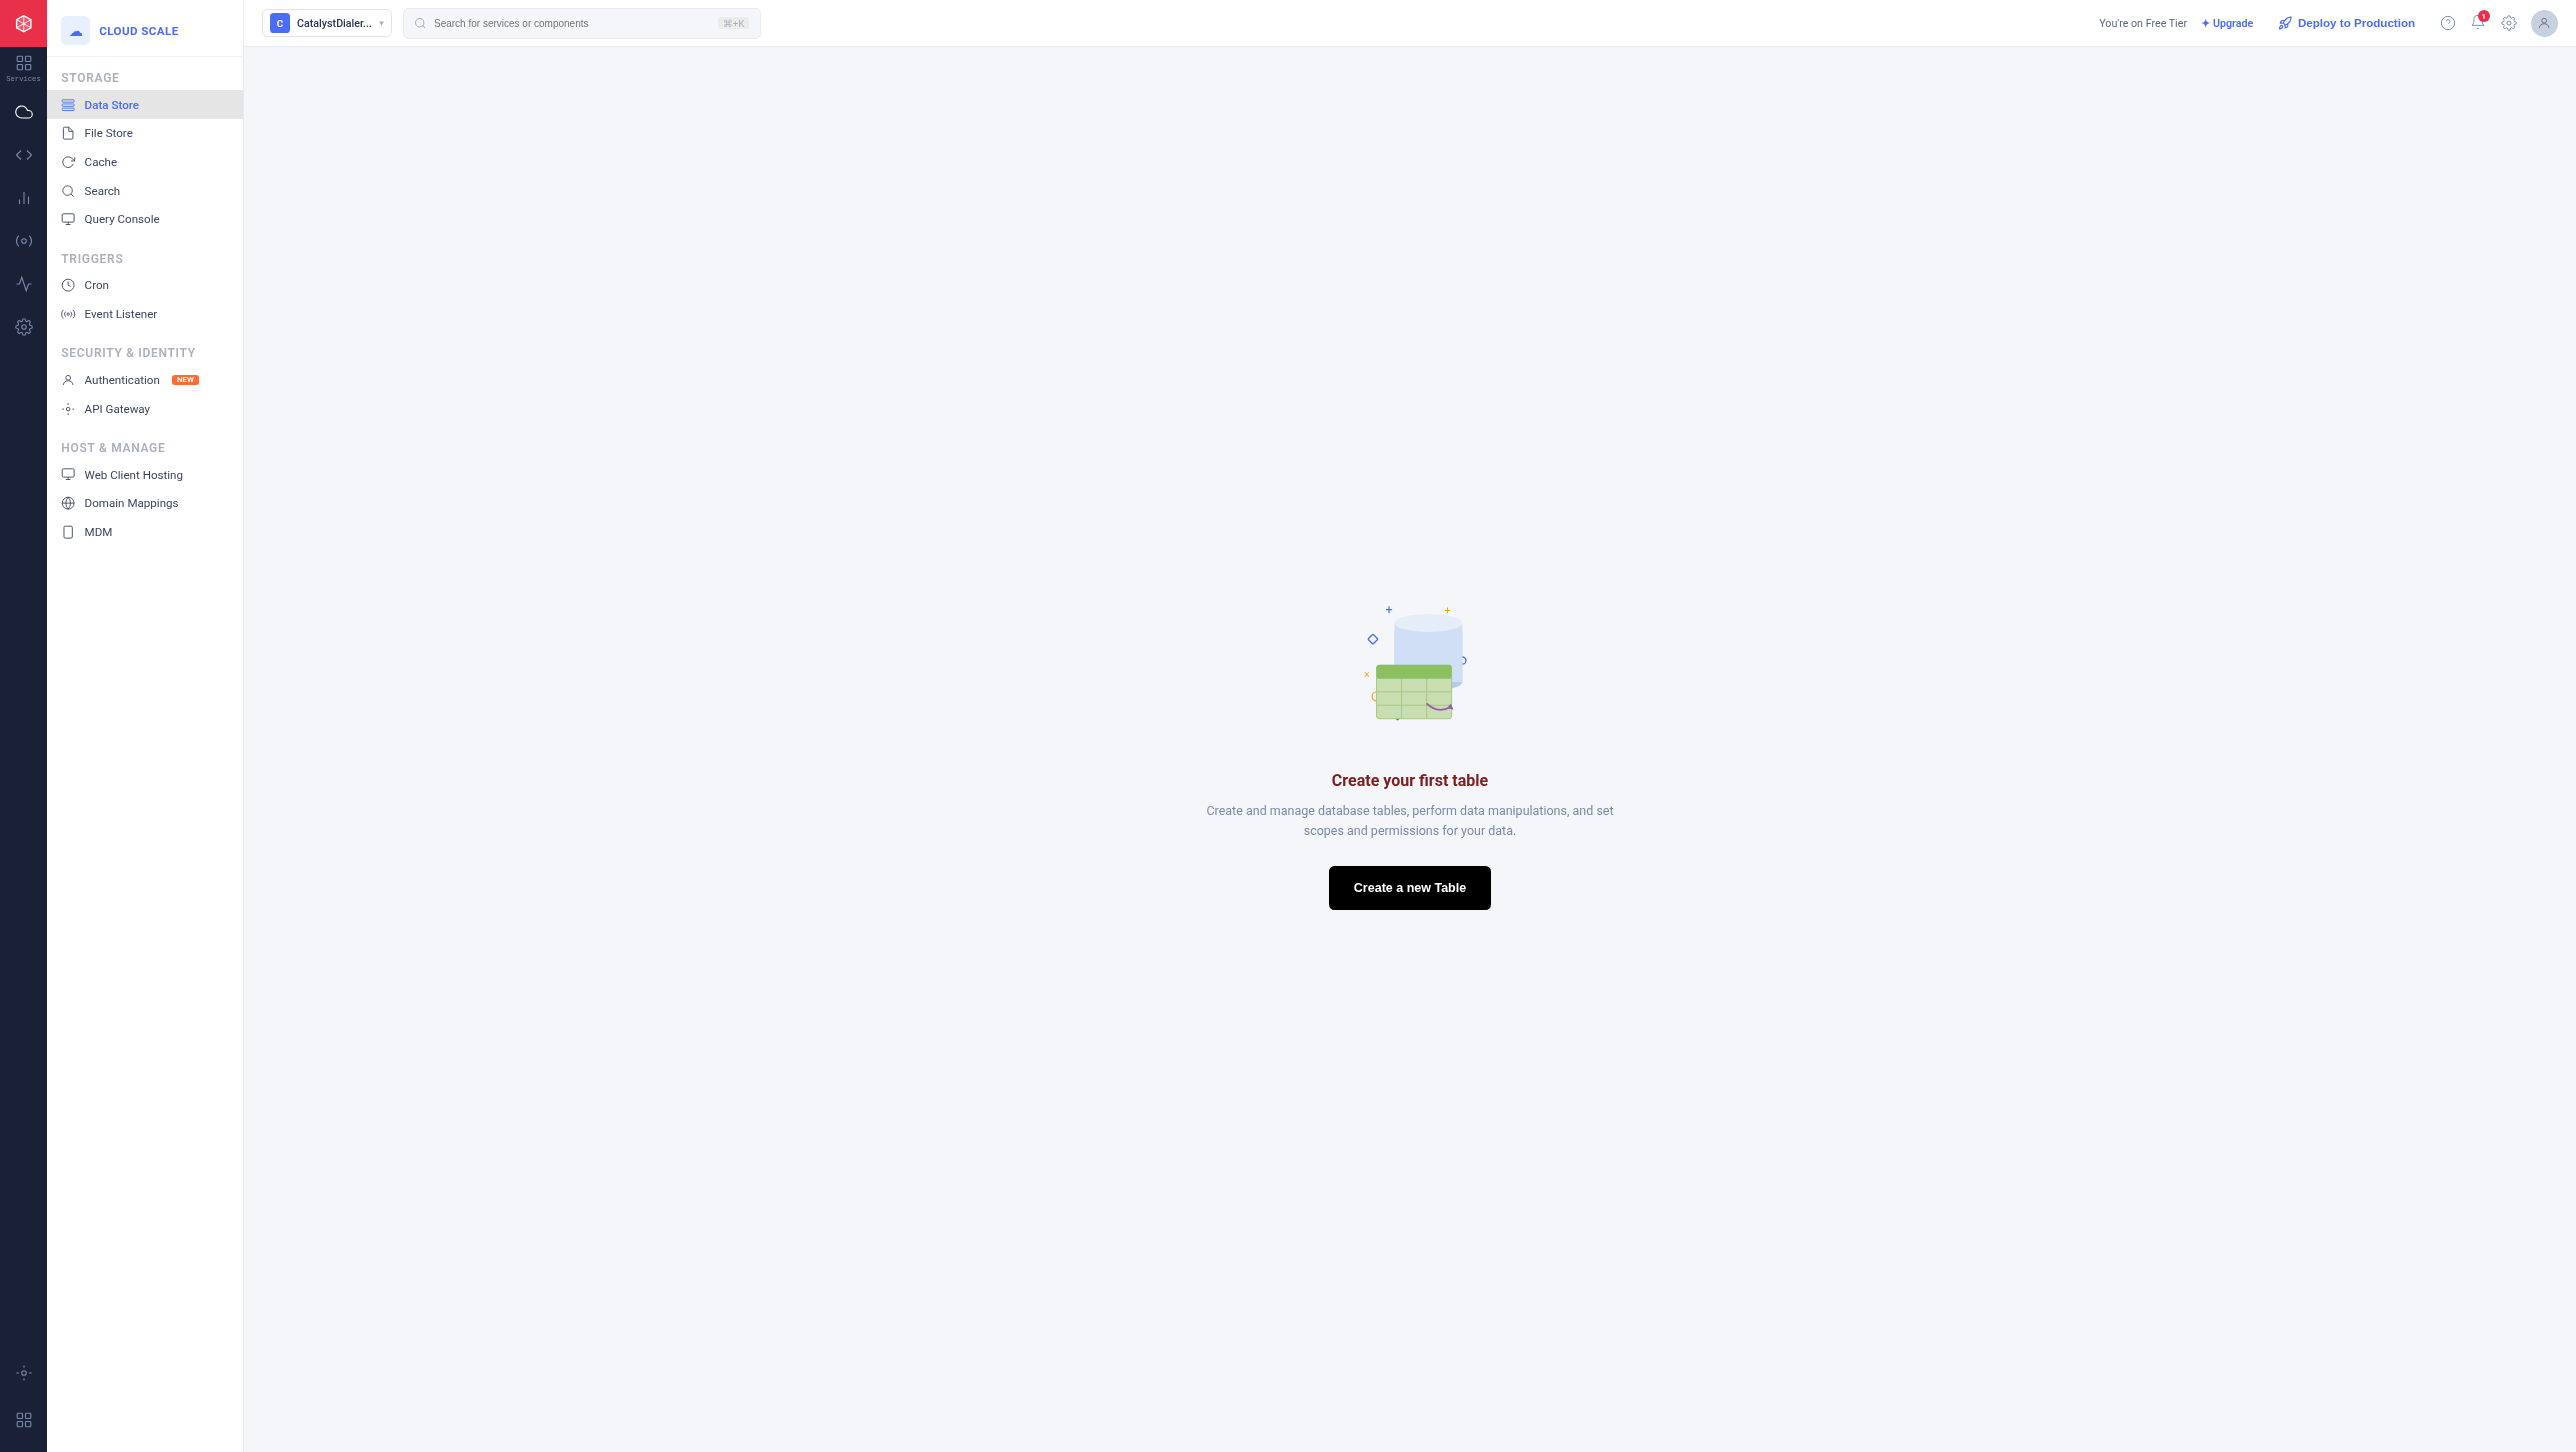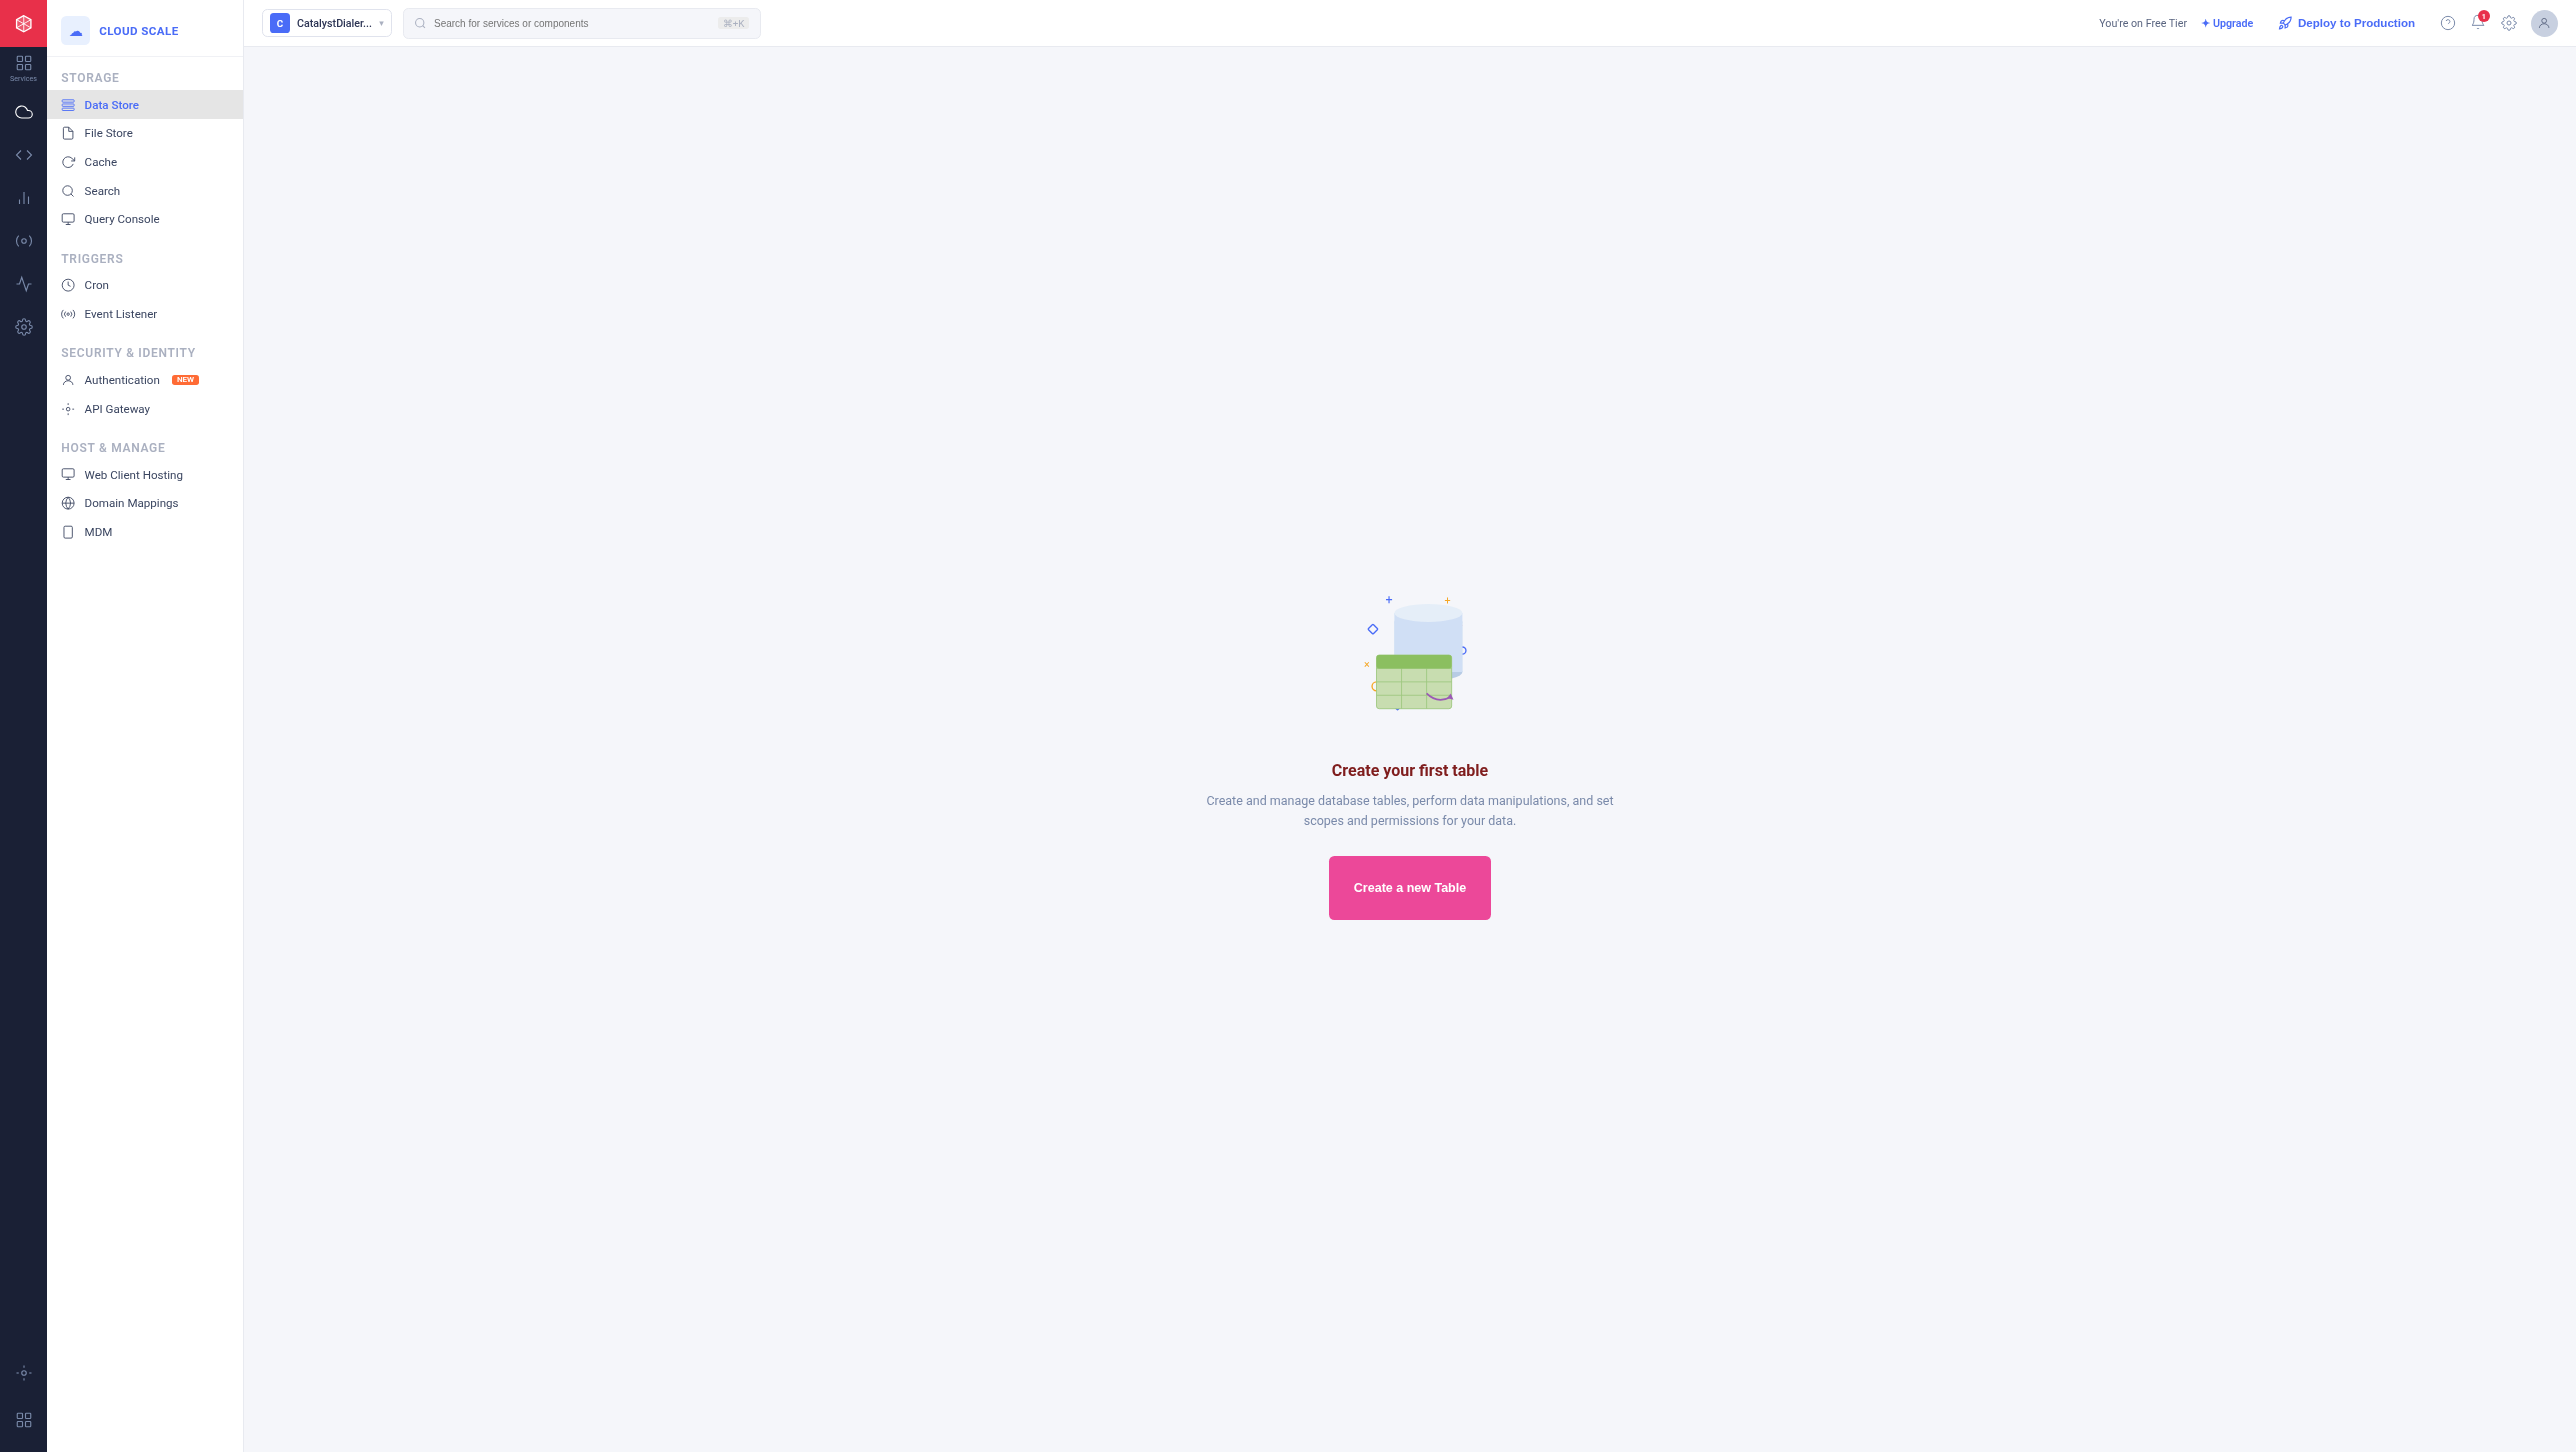--- a/index.html
+++ b/index.html
@@ -28,20 +28,21 @@
       width: 47px;
       height: 43px;
       display: flex;
       flex-direction: column;
       align-items: center;
       justify-content: center;
       color: #7a8aaa;
       cursor: pointer;
       font-size: 9px;
       gap: 2.7px;
+      font-family: Liberation Mono, monospace;
     }
     .rail-icon.active { color: #fff; }
     .rail-icon svg { width: 18px; height: 18px; }
     .rail-icon span { font-size: 7.2px; }
     .rail-divider { flex: 1; }
     .rail-bottom { margin-bottom: 10.7px; display: flex; flex-direction: column; align-items: center; gap: 3.6px; }
 
     
     .sidebar {
       width: 197px;
@@ -219,25 +220,25 @@
       color: #7f1d1d;
       margin-bottom: 10.7px;
     }
     .empty-desc {
       font-size: 12.5px;
       color: #7a8aaa;
       line-height: 1.6;
       margin-bottom: 25px;
     }
     .create-table-btn {
-      background: #ec4899;
+      background: #000000;
       color: #fff;
       border: none;
       border-radius: 5.4px;
-      padding: 25px 25px;
+      padding: 15px 25px;
       font-size: 12.5px;
       font-weight: 600;
       cursor: pointer;
       transition: background 0.15s;
     }
   </style>
 </head>
 <body>
 
 <div class="icon-rail">

